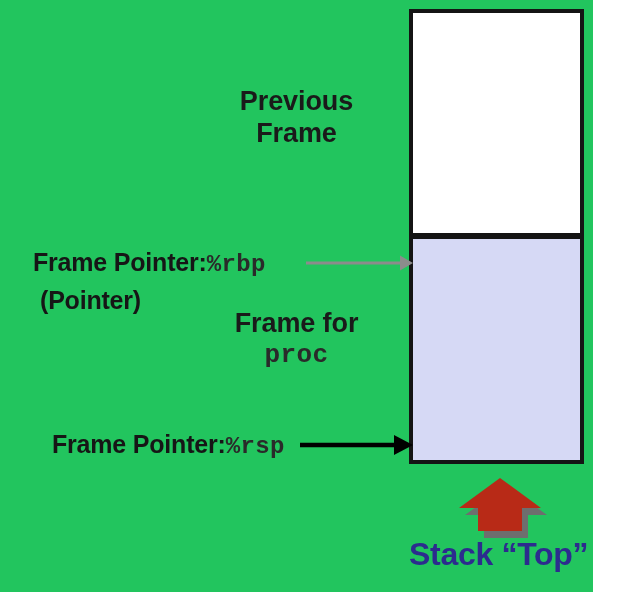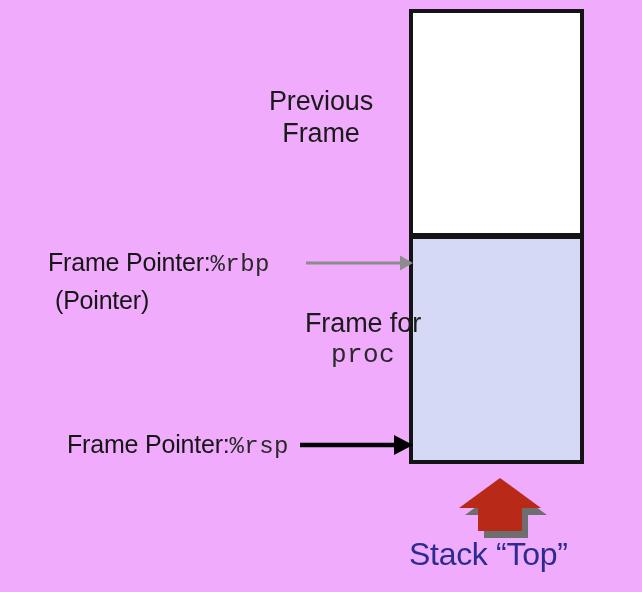--- a/index.html
+++ b/index.html
@@ -7,24 +7,25 @@
     margin: 0;
     padding: 0;
     background: #ffffff;
   }
   body {
     font-family: "Liberation Sans", sans-serif;
     -webkit-font-smoothing: antialiased;
   }
   #canvas {
     position: relative;
-    width: 642px;
+    width: 593px;
     height: 592px;
-    background: #f0abfc;
+    background: #22c55e;
     overflow: hidden;
+    font-weight: bold;
   }
 
   
   .stack-box {
     position: absolute;
     box-sizing: border-box;
     border: 4px solid #141414;
   }
   #previous-frame-box {
     left: 409px;
@@ -49,37 +50,35 @@
     color: #1a1a1a;
     line-height: 1.18;
     font-size: 27px;
     letter-spacing: -0.1px;
   }
   #previous-frame-label {
     top: 86px;
   }
   #proc-frame-label {
     top: 308px;
-    padding-left: 42px;
   }
   .mono {
     font-family: "Liberation Mono", "DejaVu Sans Mono", monospace;
     font-size: 26px;
     letter-spacing: 0.4px;
     color: #2a2a2a;
   }
 
   
   .caption {
     position: absolute;
     white-space: nowrap;
     color: #161616;
     font-size: 25px;
     letter-spacing: -0.2px;
-    margin-left: 15px;
   }
   #frame-pointer-caption { left: 33px;  top: 248px; }
   #frame-pointer-optional { left: 40px; top: 286px; }
   #stack-pointer-caption { left: 52px;  top: 430px; }
   .caption .mono { font-size: 24px; }
 
   
   .arrow-svg {
     position: absolute;
     overflow: visible;

